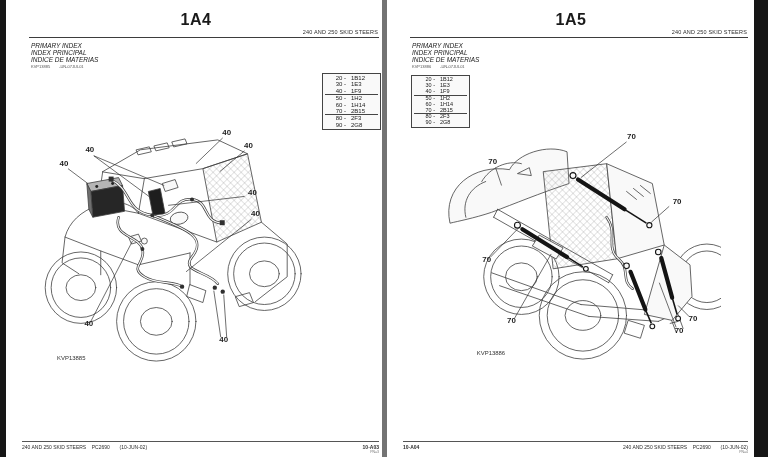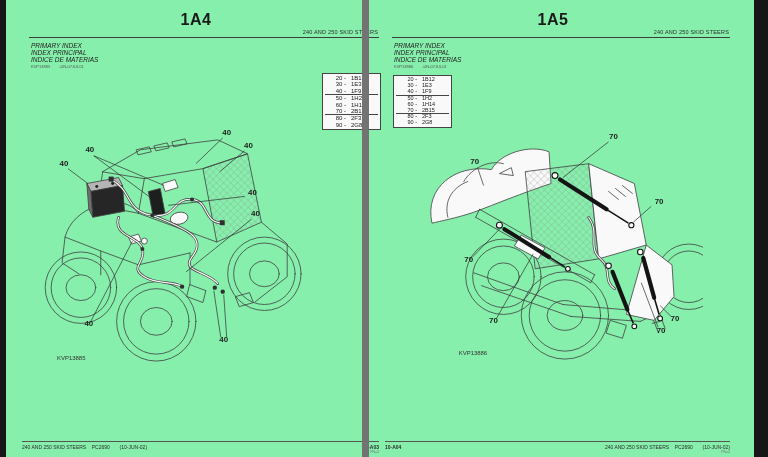--- a/index.html
+++ b/index.html
@@ -1,24 +1,24 @@
 <!DOCTYPE html>
 <html><head>
 <meta charset="utf-8">
 <style>
   html,body{margin:0;padding:0;}
   body{
     width:768px;height:457px;overflow:hidden;position:relative;
     background:#161616;
     font-family:"Liberation Sans",sans-serif;color:#222;
   }
-  .sheet{position:absolute;left:6px;top:0;width:748px;height:457px;background:#86efac;}
+  .sheet{position:absolute;left:6px;top:0;width:748px;height:457px;background:#ffffff;}
   .page{position:absolute;top:0;height:457px;}
   .page-left{left:0;width:380px;}
-  .page-right{left:356px;width:368px;border-left:7px solid #737373;}
+  .page-right{left:376px;width:368px;border-left:5px solid #737373;}
   .ptitle{position:absolute;top:11px;left:0;right:0;text-align:center;
           font-size:16px;font-weight:bold;letter-spacing:.5px;color:#1a1a1a;}
   .model{position:absolute;top:29px;right:8px;font-size:5.5px;letter-spacing:.2px;color:#2c2c2c;white-space:pre;}
   .hrule{position:absolute;top:37px;left:23px;right:7px;border-top:1px solid #3d3d3d;height:0;}
   .index{position:absolute;top:42px;left:25px;font-style:italic;font-size:6.5px;line-height:7px;color:#222;}
   .tinyid{font-style:normal;font-size:4px;line-height:6px;color:#555;display:flex;gap:9px;margin-top:1px;}
   .itable{position:absolute;border:1px solid #444;background:#f9f9f9;padding:1px 2px;}
   .itable.right-pos{top:73px;right:5px;font-size:6px;line-height:6.4px;}
   .itable.left-pos{top:75px;left:24px;font-size:5.5px;line-height:5.9px;}
   .trow{display:flex;gap:5px;padding:0 1px;}

